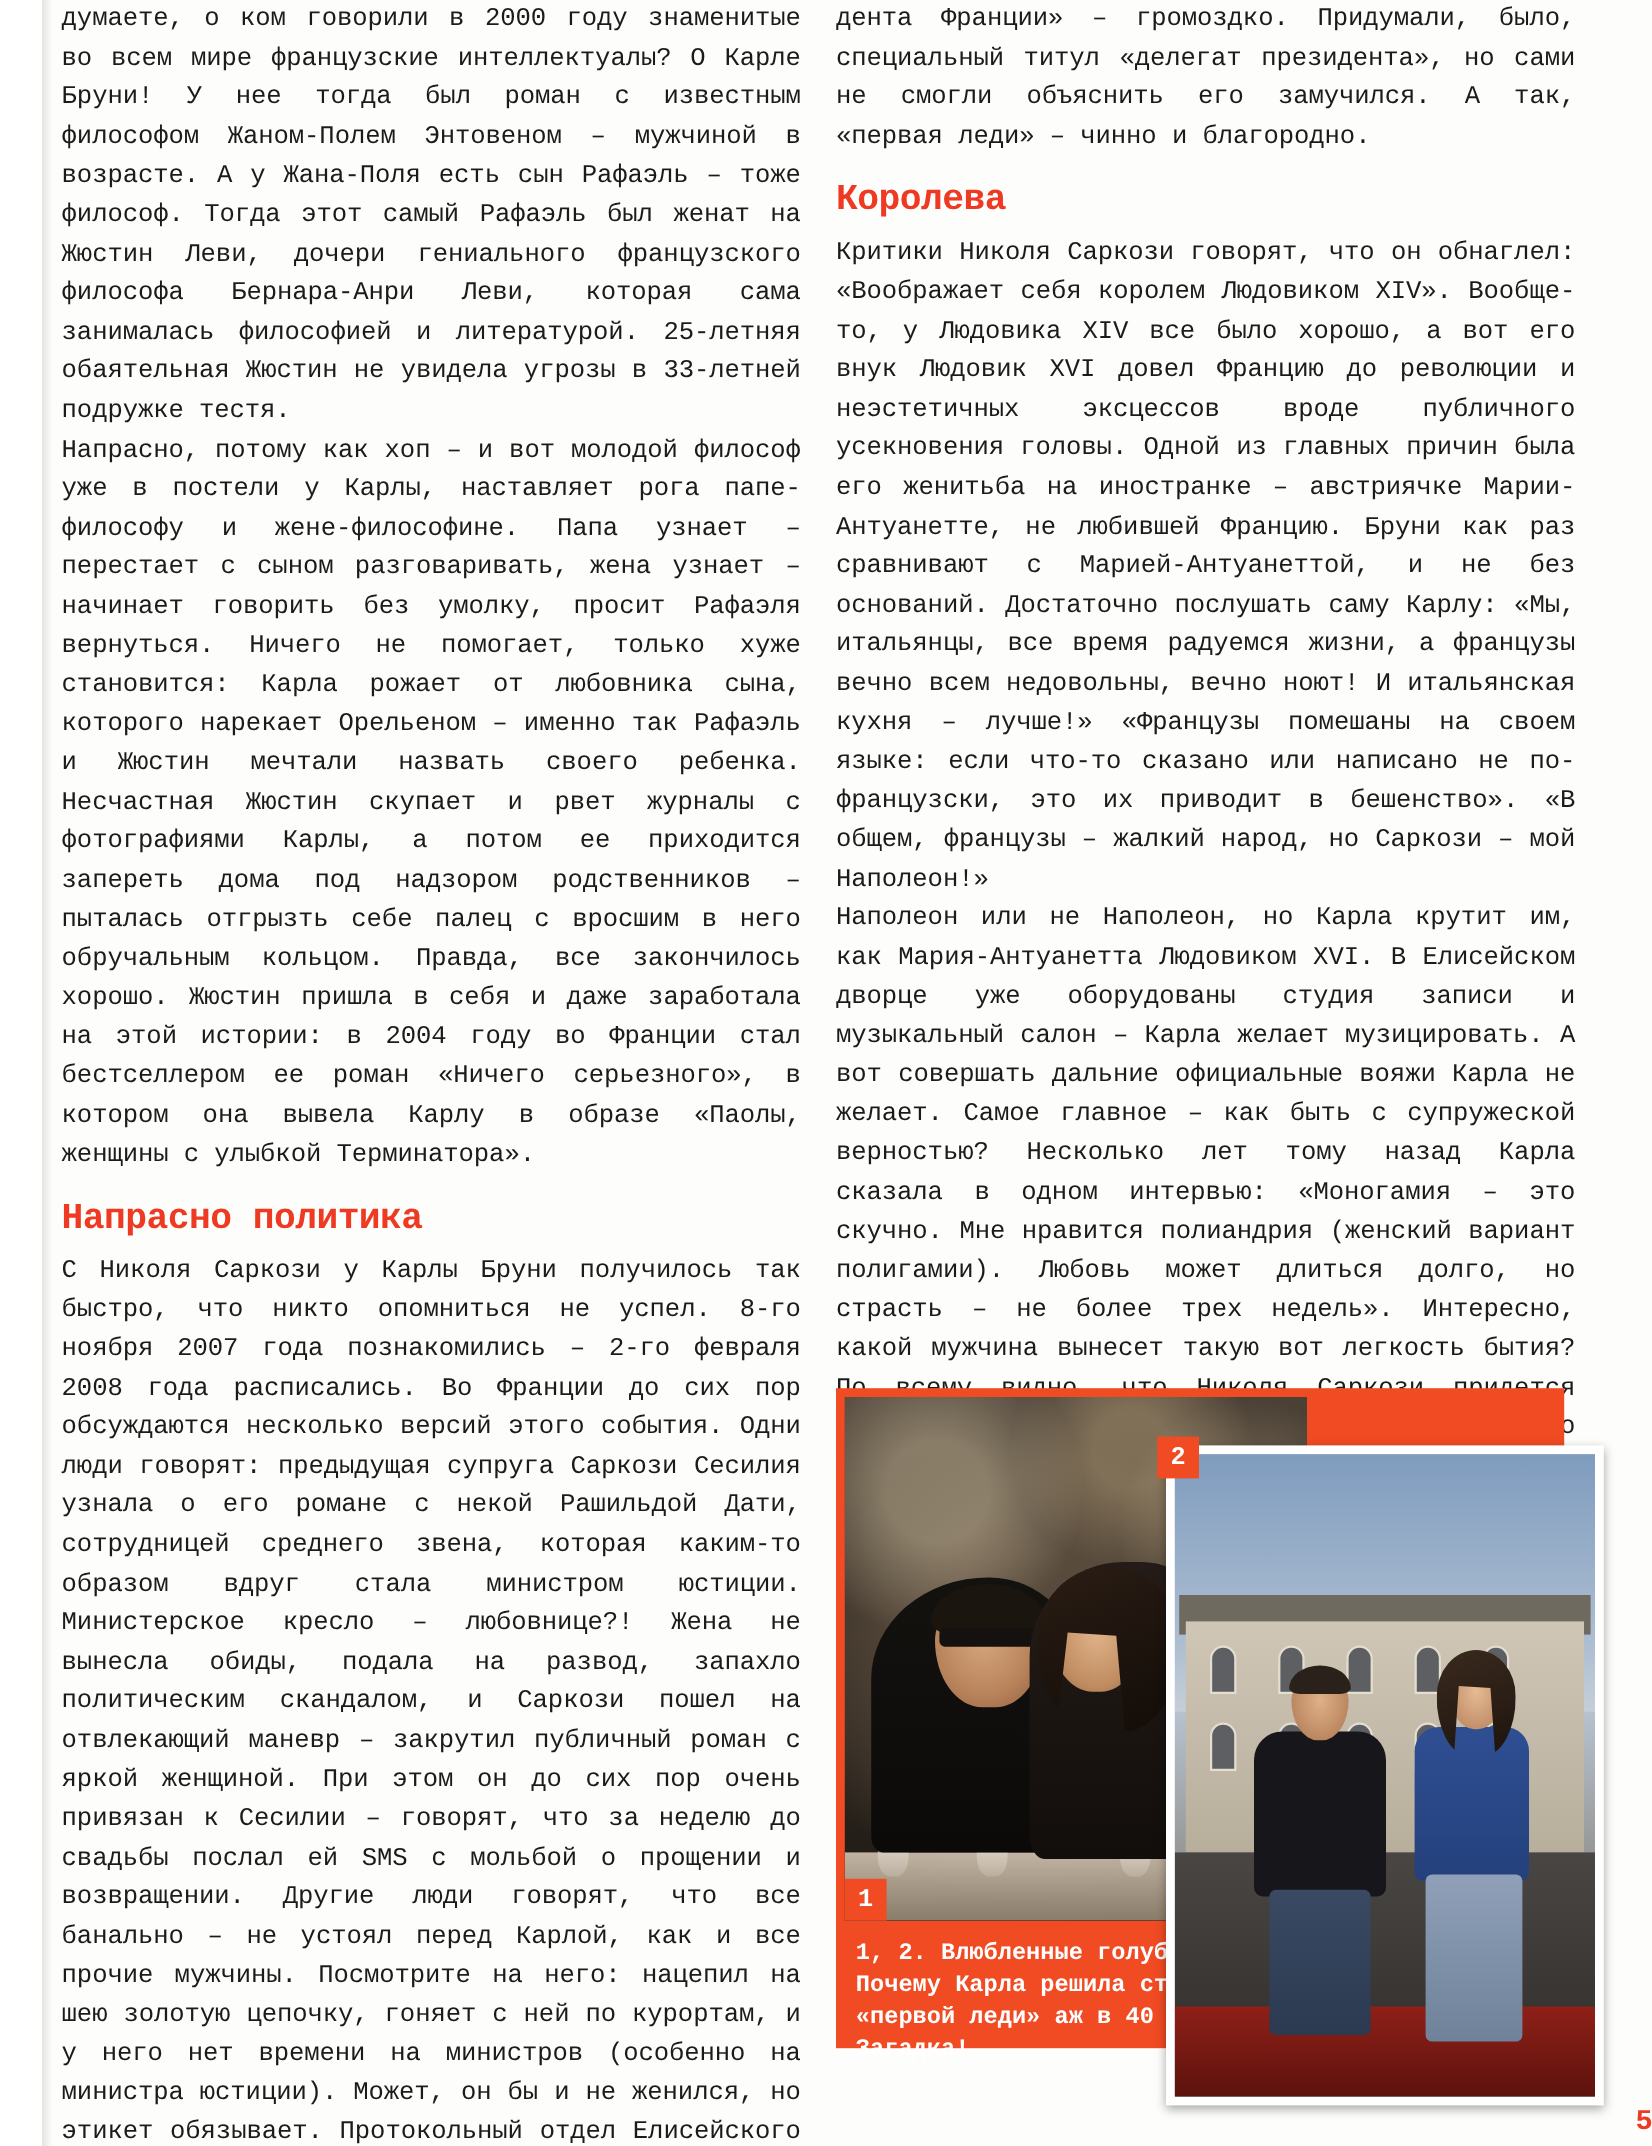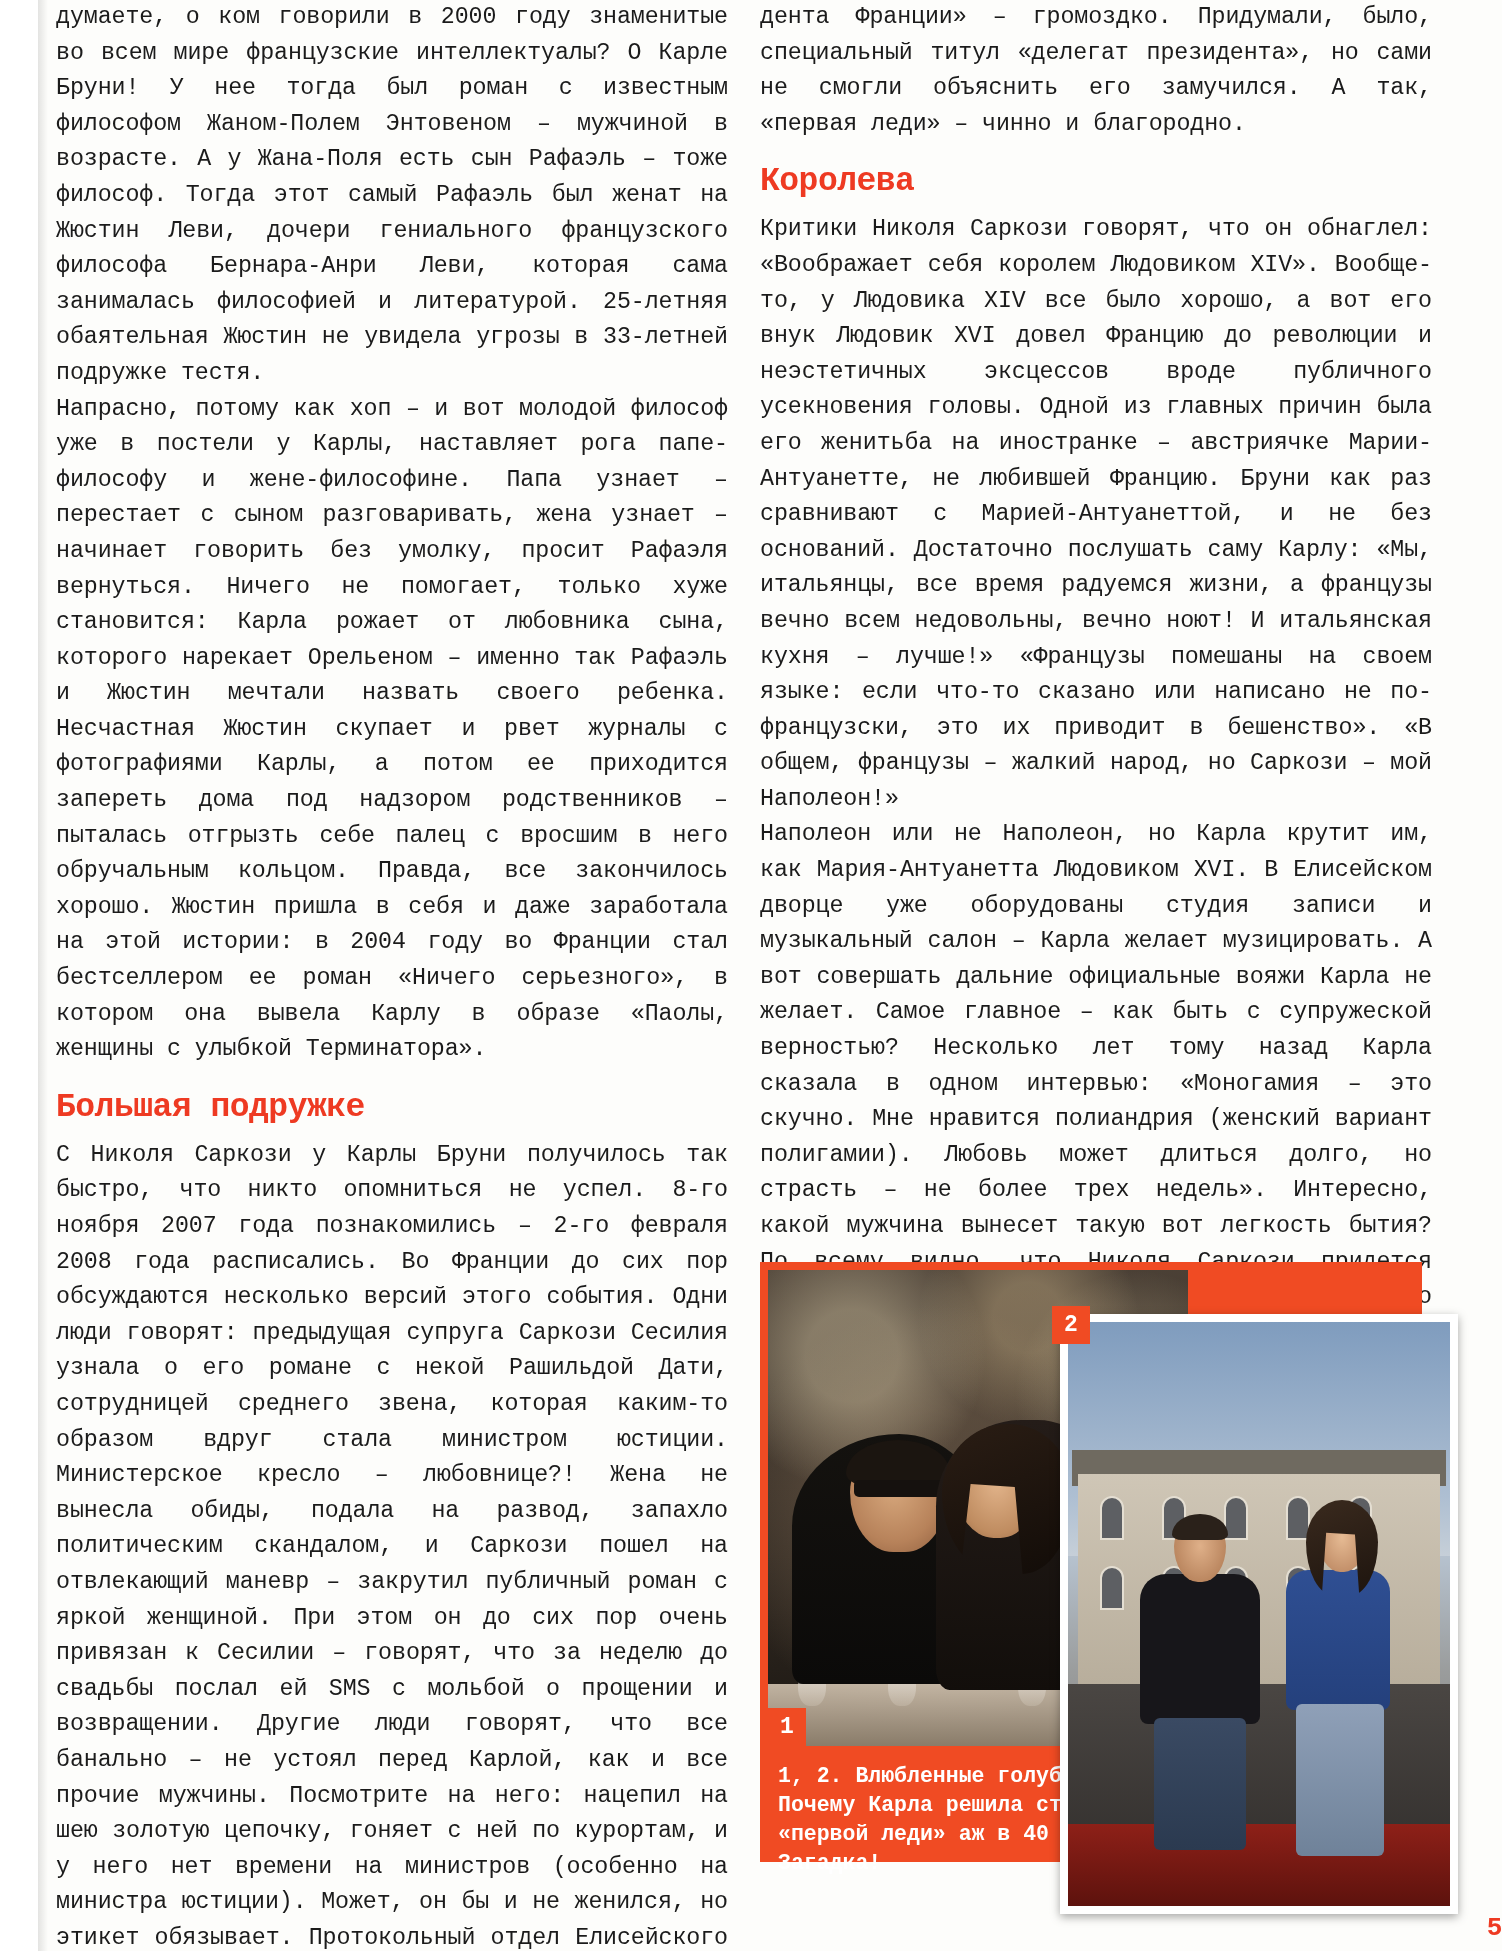--- a/index.html
+++ b/index.html
@@ -331,21 +331,21 @@
 </style>
 </head>
 <body>
 
 <div class="page">
   <div class="edge-shadow"></div>
 
   <div class="col col-left">
     <p class="para">думаете, о ком говорили в 2000 году знаменитые во всем мире французские интеллектуалы? О Карле Бруни! У нее тогда был роман с известным философом Жаном-Полем Энтовеном – мужчиной в возрасте. А у Жана-Поля есть сын Рафаэль – тоже философ. Тогда этот самый Рафаэль был женат на Жюстин Леви, дочери гениального французского философа Бернара-Анри Леви, которая сама занималась философией и литературой. 25-летняя обаятельная Жюстин не увидела угрозы в 33-летней подружке тестя.</p>
     <p class="para">Напрасно, потому как хоп – и вот молодой философ уже в постели у Карлы, наставляет рога папе-философу и жене-философине. Папа узнает – перестает с сыном разговаривать, жена узнает – начинает говорить без умолку, просит Рафаэля вернуться. Ничего не помогает, только хуже становится: Карла рожает от любовника сына, которого нарекает Орельеном – именно так Рафаэль и Жюстин мечтали назвать своего ребенка. Несчастная Жюстин скупает и рвет журналы с фотографиями Карлы, а потом ее приходится запереть дома под надзором родственников – пыталась отгрызть себе палец с вросшим в него обручальным кольцом. Правда, все закончилось хорошо. Жюстин пришла в себя и даже заработала на этой истории: в 2004 году во Франции стал бестселлером ее роман «Ничего серьезного», в котором она вывела Карлу в образе «Паолы, женщины с улыбкой Терминатора».</p>
-    <h2 class="section">Большая подружке</h2>
+    <h2 class="section">Напрасно политика</h2>
     <p class="para">С Николя Саркози у Карлы Бруни получилось так быстро, что никто опомниться не успел. 8-го ноября 2007 года познакомились – 2-го февраля 2008 года расписались. Во Франции до сих пор обсуждаются несколько версий этого события. Одни люди говорят: предыдущая супруга Саркози Сесилия узнала о его романе с некой Рашильдой Дати, сотрудницей среднего звена, которая каким-то образом вдруг стала министром юстиции. Министерское кресло – любовнице?! Жена не вынесла обиды, подала на развод, запахло политическим скандалом, и Саркози пошел на отвлекающий маневр – закрутил публичный роман с яркой женщиной. При этом он до сих пор очень привязан к Сесилии – говорят, что за неделю до свадьбы послал ей SMS с мольбой о прощении и возвращении. Другие люди говорят, что все банально – не устоял перед Карлой, как и все прочие мужчины. Посмотрите на него: нацепил на шею золотую цепочку, гоняет с ней по курортам, и у него нет времени на министров (особенно на министра юстиции). Может, он бы и не женился, но этикет обязывает. Протокольный отдел Елисейского дворца замучился, придумывая, как представлять Карлу Бруни. «Первая подружка» – легкомысленно. «Частное лицо, сопровождающее прези-</p>
   </div>
 
   <div class="col col-right">
     <p class="para">дента Франции» – громоздко. Придумали, было, специальный титул «делегат президента», но сами не смогли объяснить его замучился. А так, «первая леди» – чинно и благородно.</p>
     <h2 class="section">Королева</h2>
     <p class="para">Критики Николя Саркози говорят, что он обнаглел: «Воображает себя королем Людовиком XIV». Вообще-то, у Людовика XIV все было хорошо, а вот его внук Людовик XVI довел Францию до революции и неэстетичных эксцессов вроде публичного усекновения головы. Одной из главных причин была его женитьба на иностранке – австриячке Марии-Антуанетте, не любившей Францию. Бруни как раз сравнивают с Марией-Антуанеттой, и не без оснований. Достаточно послушать саму Карлу: «Мы, итальянцы, все время радуемся жизни, а французы вечно всем недовольны, вечно ноют! И итальянская кухня – лучше!» «Французы помешаны на своем языке: если что-то сказано или написано не по-французски, это их приводит в бешенство». «В общем, французы – жалкий народ, но Саркози – мой Наполеон!»</p>
     <p class="para"><span>Наполеон или не Наполеон, но Карла крутит им, как Мария-Антуанетта Людовиком XVI. В Елисейском дворце уже оборудованы студия записи и музыкальный салон – Карла желает музицировать. А вот совершать дальние официальные вояжи Карла не желает. Самое главное – как быть с супружеской верностью? Несколько лет тому назад Карла сказала в одном интервью: «Моногамия – это скучно. Мне нравится полиандрия (женский вариант полигамии). Любовь может длиться долго, но страсть – не более трех недель». Интересно, какой мужчина вынесет такую вот легкость бытия? По всему видно, что Николя Саркози придется побывать тем мужем, который ест слишком много груш – поневоле и в неудовольствие.</span><span class="endmark"></span></p>
     <div class="author">Олег Чистяков</div>
   </div>

